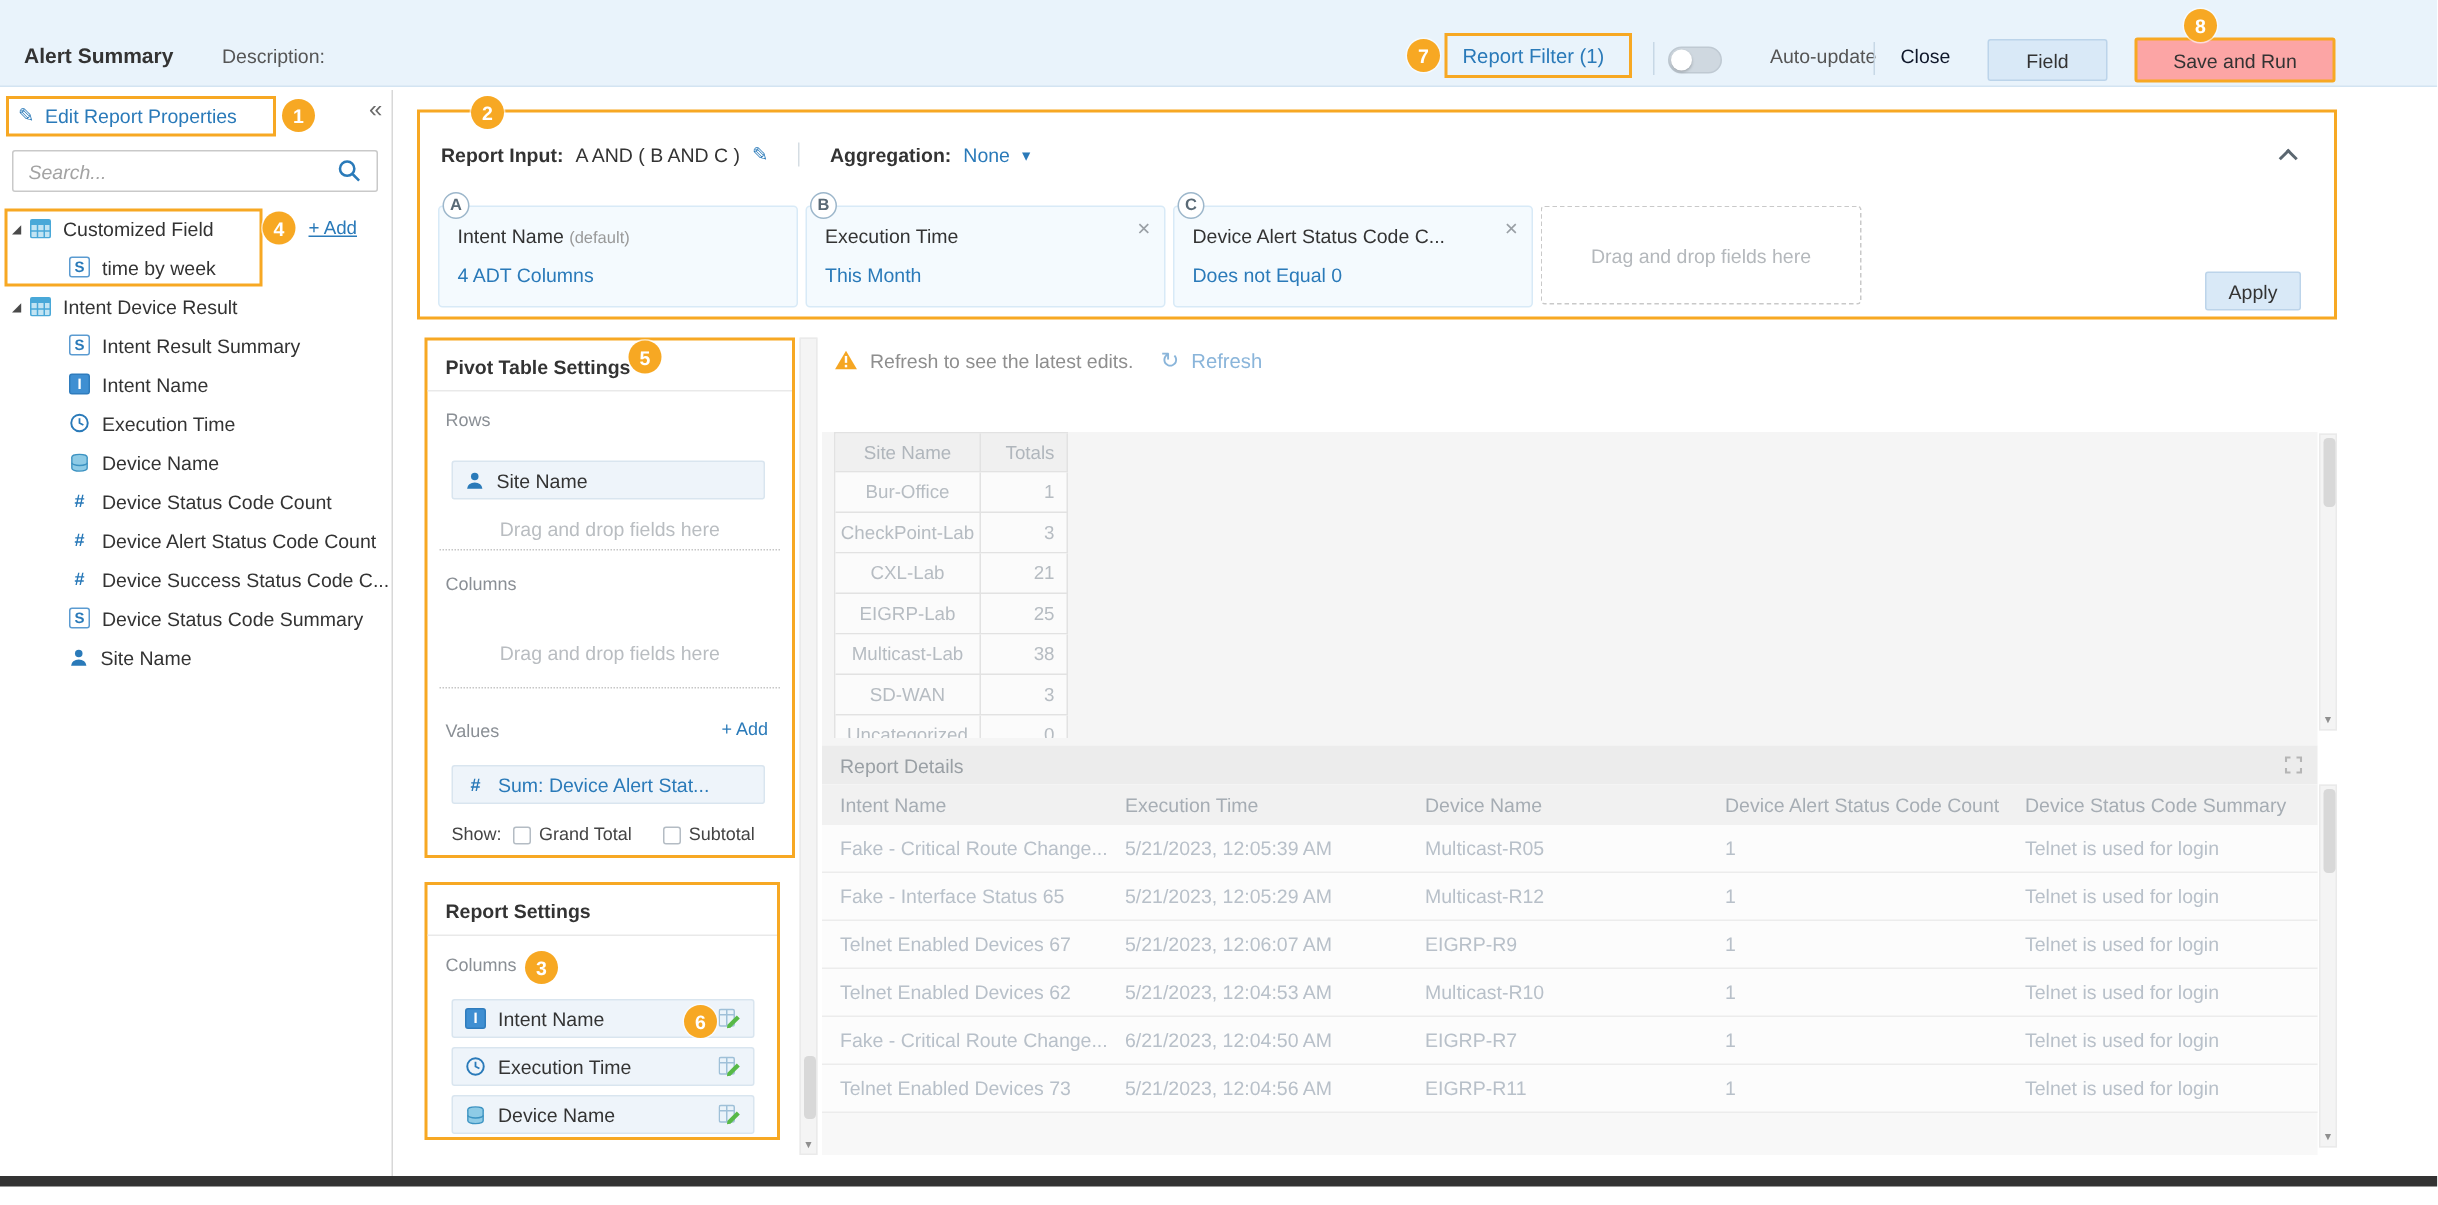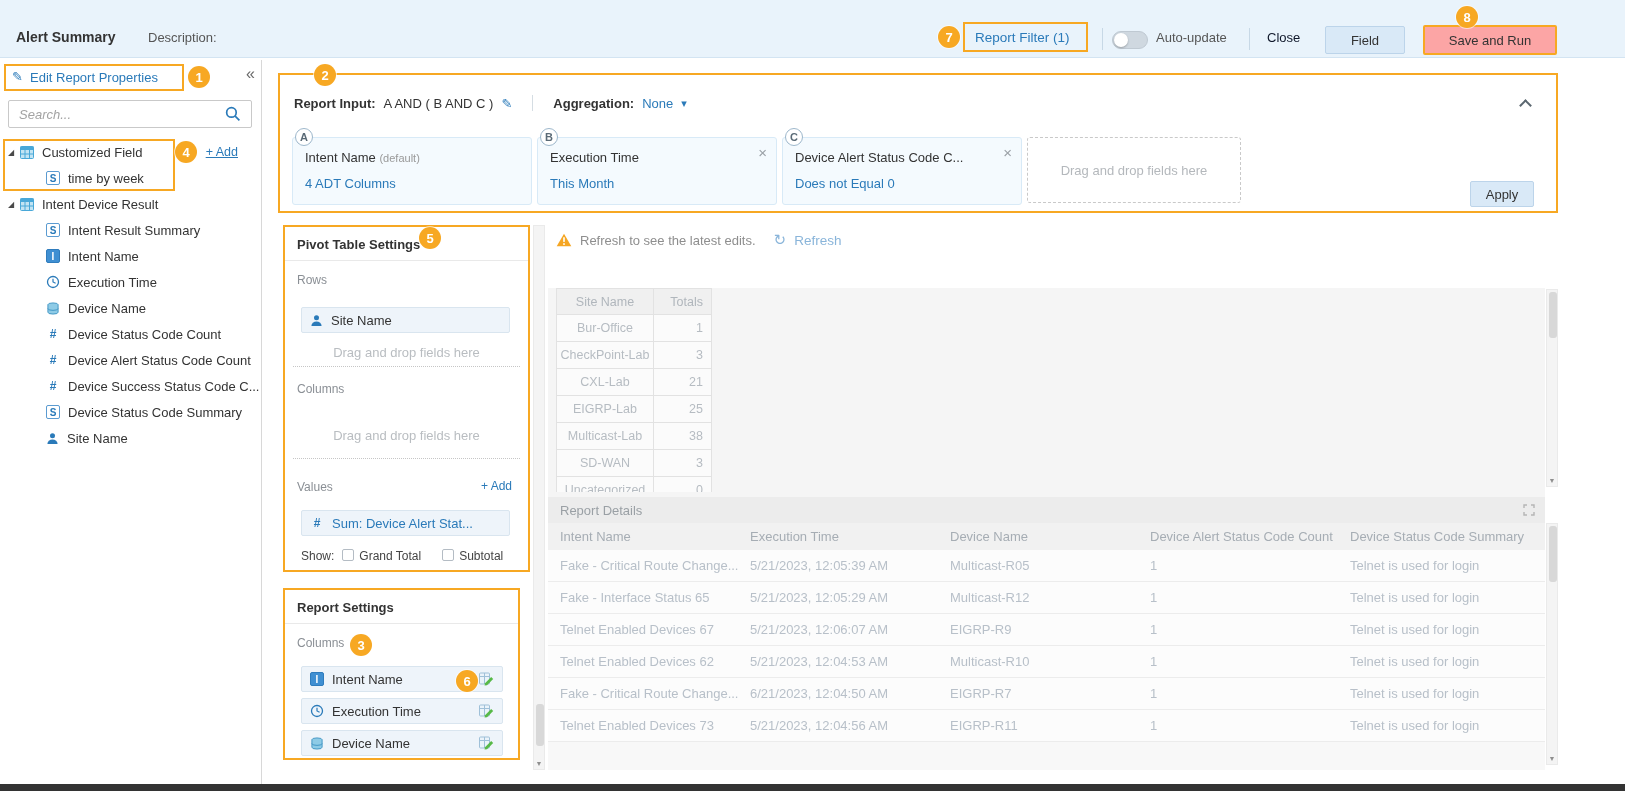--- a/index.html
+++ b/index.html
@@ -61,21 +61,21 @@
 
   <div class="topbar">
     <span class="abs" style="left:16px;top:29px;font-weight:bold;font-size:14px">Alert Summary</span>
     <span class="abs" style="left:148px;top:30px;color:#555">Description:</span>
 
     <span class="abs link" style="left:975px;top:30px;font-size:13.5px;cursor:pointer">Report Filter (1)</span>
     <span class="vdiv" style="left:1102px;top:28px"></span>
     <span class="toggle" style="left:1112px;top:31px">
         <span class="knob"></span>
       </span>
-    <span class="abs" style="left:1156px;top:30px;color:#555">Auto-update</span>
+    <span class="abs" style="left:1180px;top:30px;color:#555">Auto-update</span>
     <span class="vdiv" style="left:1249px;top:28px"></span>
     <span class="closetxt" style="left:1267px;top:30px">Close</span>
     <button class="btn" style="left:1325px;top:26px;width:80px;height:28px">Field</button>
     <button class="btn" style="left:1423px;top:25px;width:134px;height:30px;background:#fca5a5;border:2px solid #F7A823">Save and Run</button>
   </div>
 
   <div class="sidebar">
     <span class="abs link" style="left:12px;top:9px;font-size:13px">✎</span>
     <span class="abs link" style="left:30px;top:10px;cursor:pointer">Edit Report Properties</span>
     <span class="abs" style="left:246px;top:5px;font-size:16px;color:#6a6a6a;cursor:pointer">«</span>
@@ -229,21 +229,21 @@
     <span class="slabel" style="top:155px">Columns</span>
     <div class="dragtxt" style="top:201px">Drag and drop fields here</div>
     <div class="dotsep" style="top:231px"></div>
 
     <span class="slabel" style="top:253px">Values</span>
     <span class="abs link" style="right:16px;top:252px;font-size:12px;cursor:pointer">+ Add</span>
     <div class="chip" style="left:16px;top:283px;width:209px">
       <span class="tHash">#</span>
       <span class="link">Sum: Device Alert Stat...</span>
     </div>
-    <div class="abs" style="left:16px;top:322px;display:flex;align-items:flex-start;font-size:12px;color:#444">
+    <div class="abs" style="left:16px;top:322px;display:flex;align-items:flex-end;font-size:12px;color:#444">
       <span style="margin-right:8px">Show:</span>
       <span class="cb"></span>
       <span style="margin-right:21px">Grand Total</span>
       <span class="cb"></span>
       <span>Subtotal</span>
     </div>
   </div>
 
   <div class="panel" style="left:283px;top:588px;width:237px;height:172px">
     <span class="ptitle">Report Settings</span>

